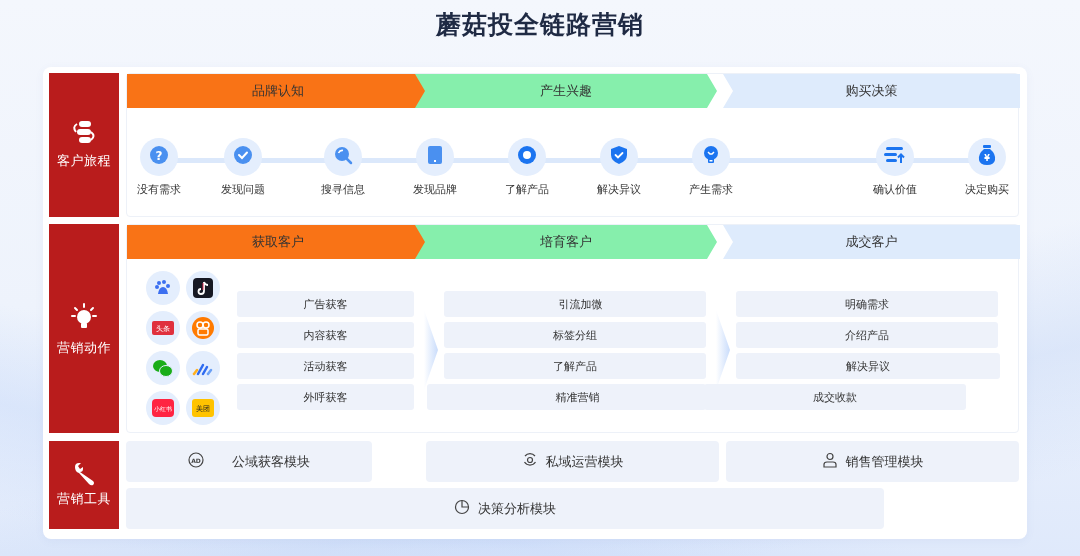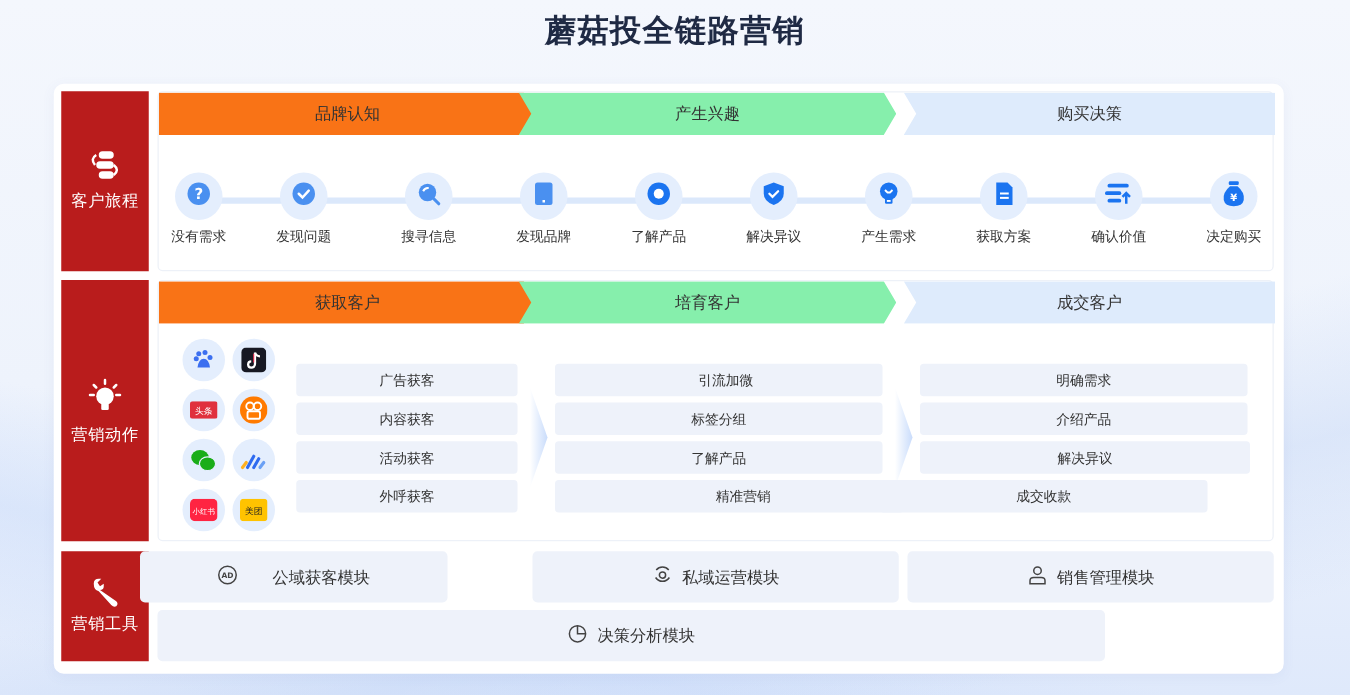--- a/index.html
+++ b/index.html
@@ -198,32 +198,20 @@
               <circle cx="9" cy="8" r="7" fill="#1b74f0"></circle>
               <rect x="6" y="13" width="6" height="5" rx="1" fill="#1b74f0"></rect>
               <path d="M6 7 L8 9 L10 9 L12 7" stroke="#fff" stroke-width="1.5" fill="none"></path>
               <rect x="7.5" y="15" width="3" height="1.5" fill="#fff"></rect>
             </svg>
       </span>
         </div>
       <div class="txt">产生需求</div>
     </div>
 
-    <div class="step" style="left:676px;">
-      <div class="circ">
-          <span>
-        <svg width="18" height="20" viewBox="0 0 18 20">
-              <path d="M3 1 L12 1 L16 5 L16 19 L3 19 Z" fill="#1b74f0"></path>
-              <rect x="6" y="9" width="7" height="1.6" fill="#fff"></rect>
-              <rect x="6" y="12.5" width="7" height="1.6" fill="#fff"></rect>
-            </svg>
-      </span>
-        </div>
-      <div class="txt">获取方案</div>
-    </div>
 
     <div class="step" style="left:768px;align-items:center;">
       <div class="circ">
           <span>
         <svg width="22" height="18" viewBox="0 0 22 18">
               <rect x="2" y="1" width="17" height="3" rx="1.5" fill="#1b74f0"></rect>
               <rect x="0" y="7" width="13" height="3" rx="1.5" fill="#1b74f0"></rect>
               <rect x="2" y="13" width="11" height="3" rx="1.5" fill="#1b74f0"></rect>
               <path d="M17 17 L17 9 M14 11.5 L17 8.5 L20 11.5" stroke="#1b74f0" stroke-width="2" fill="none"></path>
             </svg>
@@ -334,21 +322,21 @@
               <stop offset="1" stop-color="#c9dcfb"></stop>
             </linearGradient>
           </defs>
           <path d="M2 0 L16 40 L2 80 Z" fill="url(#cg1)"></path>
         </svg>
     </div>
 
     <div class="pill" style="left:317px; top:66px; width:262px;padding-left:11px;">引流加微</div>
     <div class="pill" style="left:317px; top:97px; width:262px;">标签分组</div>
     <div class="pill" style="left:317px; top:128px; width:262px;">了解产品</div>
-    <div class="pill" style="left:317px; top:159px; width:279px;padding-left:22px;">精准营销</div>
+    <div class="pill" style="left:300px; top:159px; width:279px;padding-left:22px;">精准营销</div>
 
     <div class="chev" style="left:587px; top:85px;">
       <svg width="18" height="80" viewBox="0 0 18 80">
           <defs>
             <linearGradient id="cg2" x1="0" x2="1">
               <stop offset="0" stop-color="#ffffff"></stop>
               <stop offset="1" stop-color="#c9dcfb"></stop>
             </linearGradient>
           </defs>
           <path d="M2 0 L16 40 L2 80 Z" fill="url(#cg2)"></path>
@@ -363,21 +351,21 @@
 
   <div class="rowlabel" style="top:374px; height:88px;">
     <span>
       <svg width="24" height="24" viewBox="0 0 24 24">
           <path d="M3 5 Q3 1 7 1 L9 1 L6 4 L8 7 L11 5 L11 7 Q11 10 8 10 L21 19 Q23 21 21 23 Q19 24 17 22 L7 11 Q3 10 3 5 Z" fill="#fff"></path>
         </svg>
     </span>
     <span class="lbl" style="margin-top:4px;">营销工具</span>
   </div>
 
-  <div class="tool" style="left:69px; top:374px; width:246px; height:41px;gap:20px;">
+  <div class="tool" style="left:83px; top:374px; width:246px; height:41px;gap:20px;">
     <span>
       <svg width="16" height="16" viewBox="0 0 16 16">
           <circle cx="8" cy="8" r="7" stroke="#444" stroke-width="1.2" fill="none"></circle>
           <text x="8" y="10.5" text-anchor="middle" font-size="6" font-weight="bold" fill="#444" font-family="DejaVu Sans, sans-serif">AD</text>
         </svg>
     </span>
     <span>公域获客模块</span>
   </div>
 
   <div class="tool" style="left:383px; top:374px; width:293px; height:41px;">

